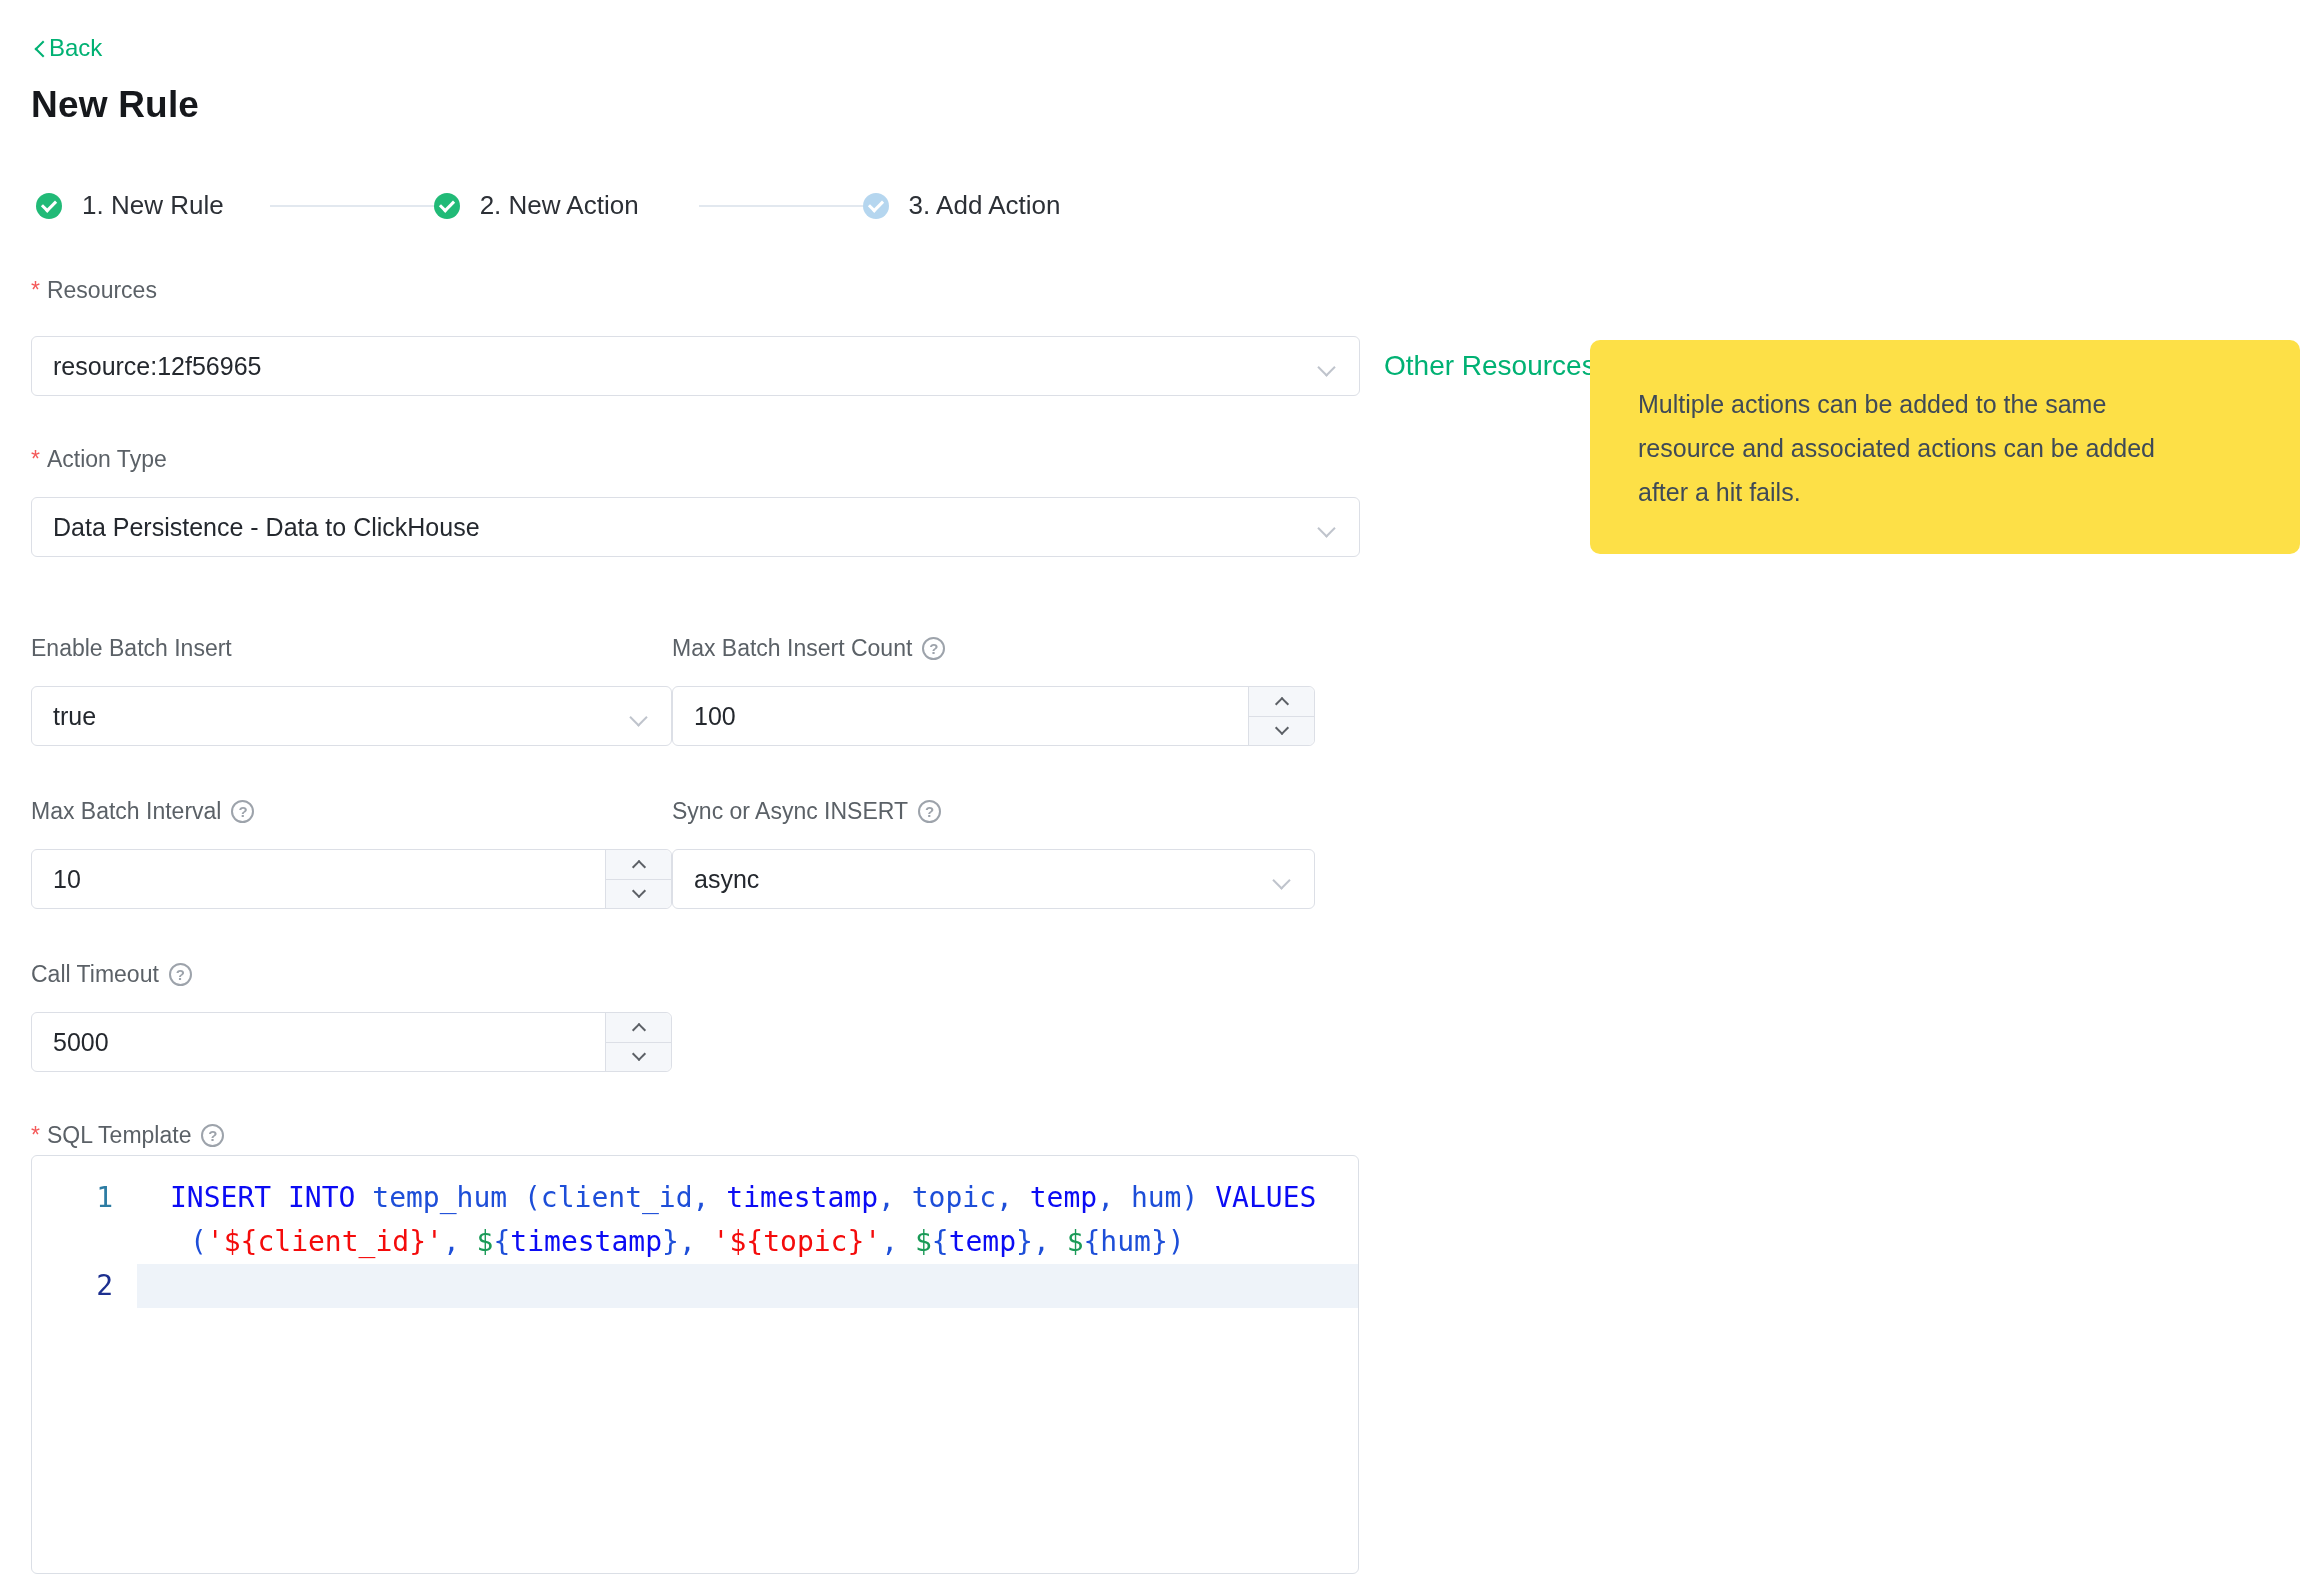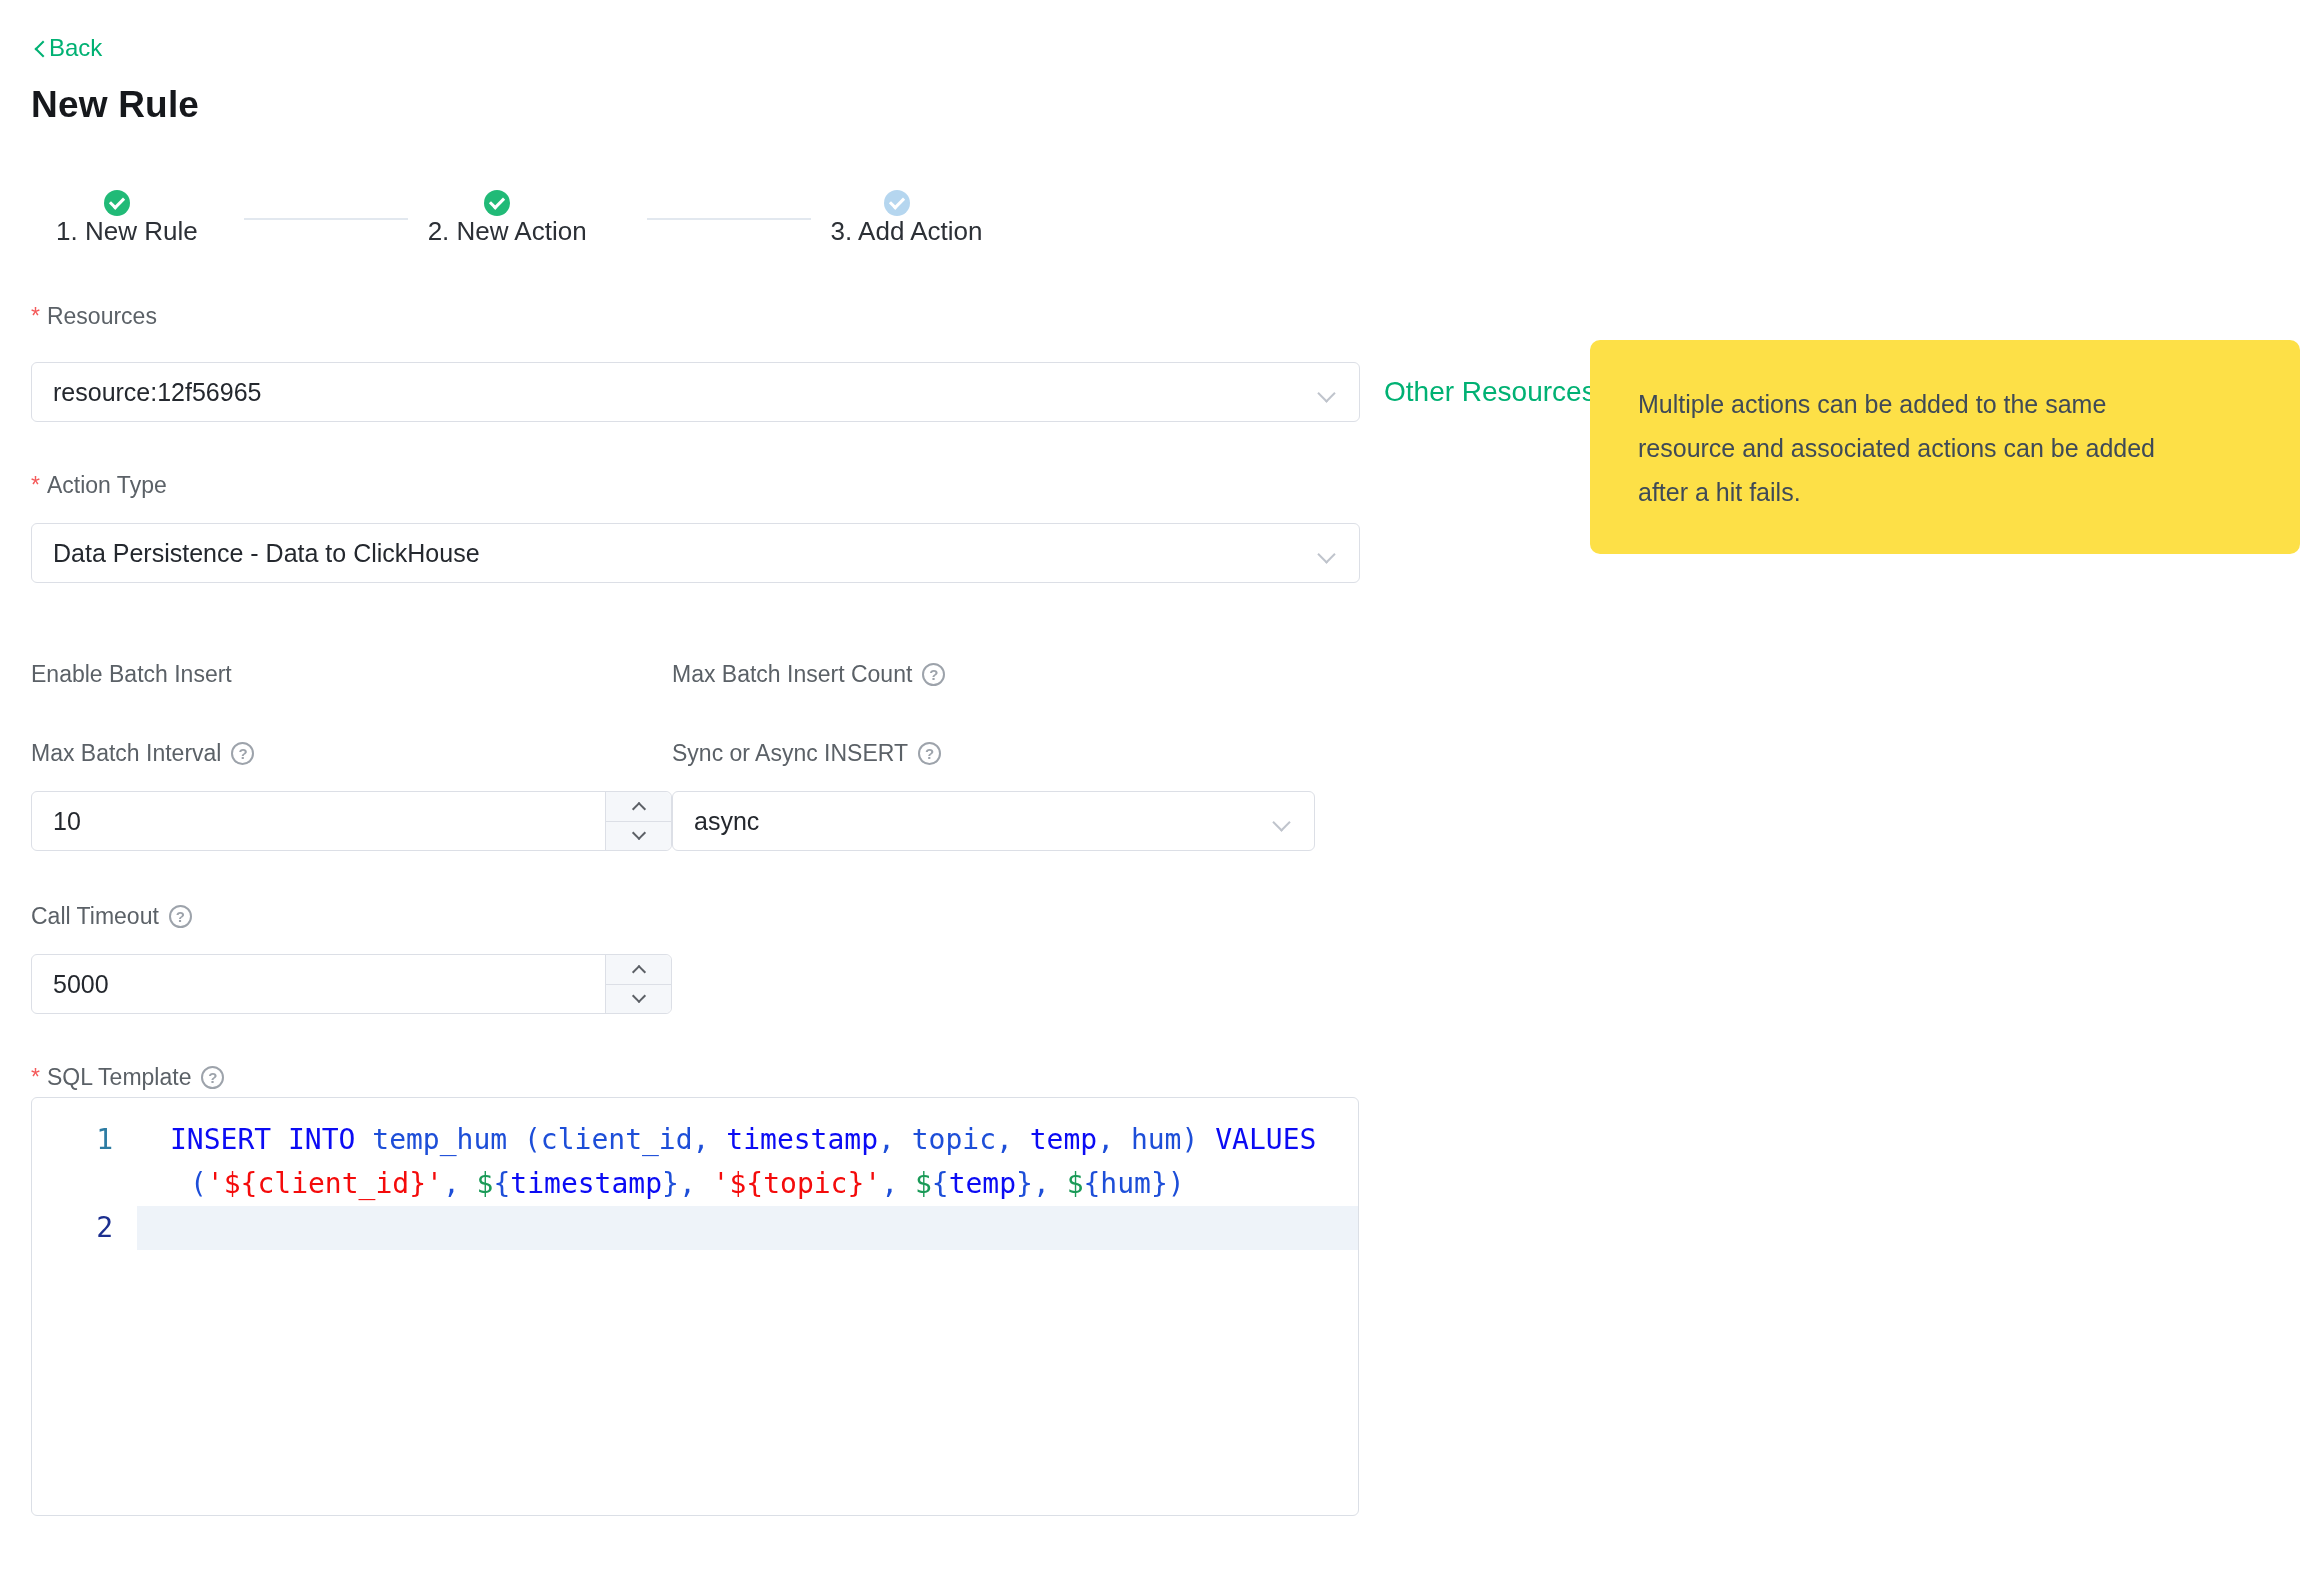--- a/index.html
+++ b/index.html
@@ -11,21 +11,21 @@
   .back { display:inline-flex; align-items:center; gap:0; margin-top:34px; margin-left:6px;
           color:#00b173; font-size:24px; cursor:pointer; }
   .chev-left { width:12px; height:12px; border-left:2.5px solid #00b173; border-bottom:2.5px solid #00b173;
                transform:rotate(45deg); margin-top:1px; }
 
   
   .title { margin-top:22px; font-size:37px; font-weight:700; color:#16181c; letter-spacing:.2px; }
 
   
   .steps { display:flex; align-items:center; margin-top:64px; padding-left:5px; }
-  .step { display:flex; align-items:center;flex-direction:column; }
+  .step { display:flex; align-items:center; }
   .check { width:26px; height:26px; border-radius:50%; display:flex; align-items:center; justify-content:center; }
   .check.done { background:#21ba77; }
   .check.pending { background:#b5d6ef; }
   .check::after { content:""; width:11px; height:6px; border-left:3px solid #fff; border-bottom:3px solid #fff;
                   transform:rotate(-45deg); margin-bottom:3px; }
   .step-label { margin-left:20px; font-size:26px; color:#2c3036; font-weight:500; }
   .connector { height:2px; background:#e2e8ef; width:164px; margin-left:46px; }
 
   
   .flabel { display:flex; align-items:center; font-size:23px; color:#5b6167; }
@@ -142,20 +142,37 @@
   <div class="cols mt-batch">
     <div class="col1 flabel">
       <span>Enable Batch Insert</span>
     </div>
     <div class="col2 flabel">
       <span>Max Batch Insert Count</span>
       <span class="help">?</span>
     </div>
   </div>
   
+  <div class="cols mt-select">
+    <div class="col1 select">
+      <span class="control-value">true</span>
+      <span class="chev-down"></span>
+    </div>
+    <div class="col2 numinput">
+      <span class="control-value">100</span>
+      <span class="spinner">
+        <span class="spin-btn up">
+            <span class="arrow-up"></span>
+          </span>
+        <span class="spin-btn">
+            <span class="arrow-down"></span>
+          </span>
+      </span>
+    </div>
+  </div>
 
   
   <div class="cols mt-row">
     <div class="col1 flabel">
       <span>Max Batch Interval</span>
       <span class="help">?</span>
     </div>
     <div class="col2 flabel">
       <span>Sync or Async INSERT</span>
       <span class="help">?</span>

